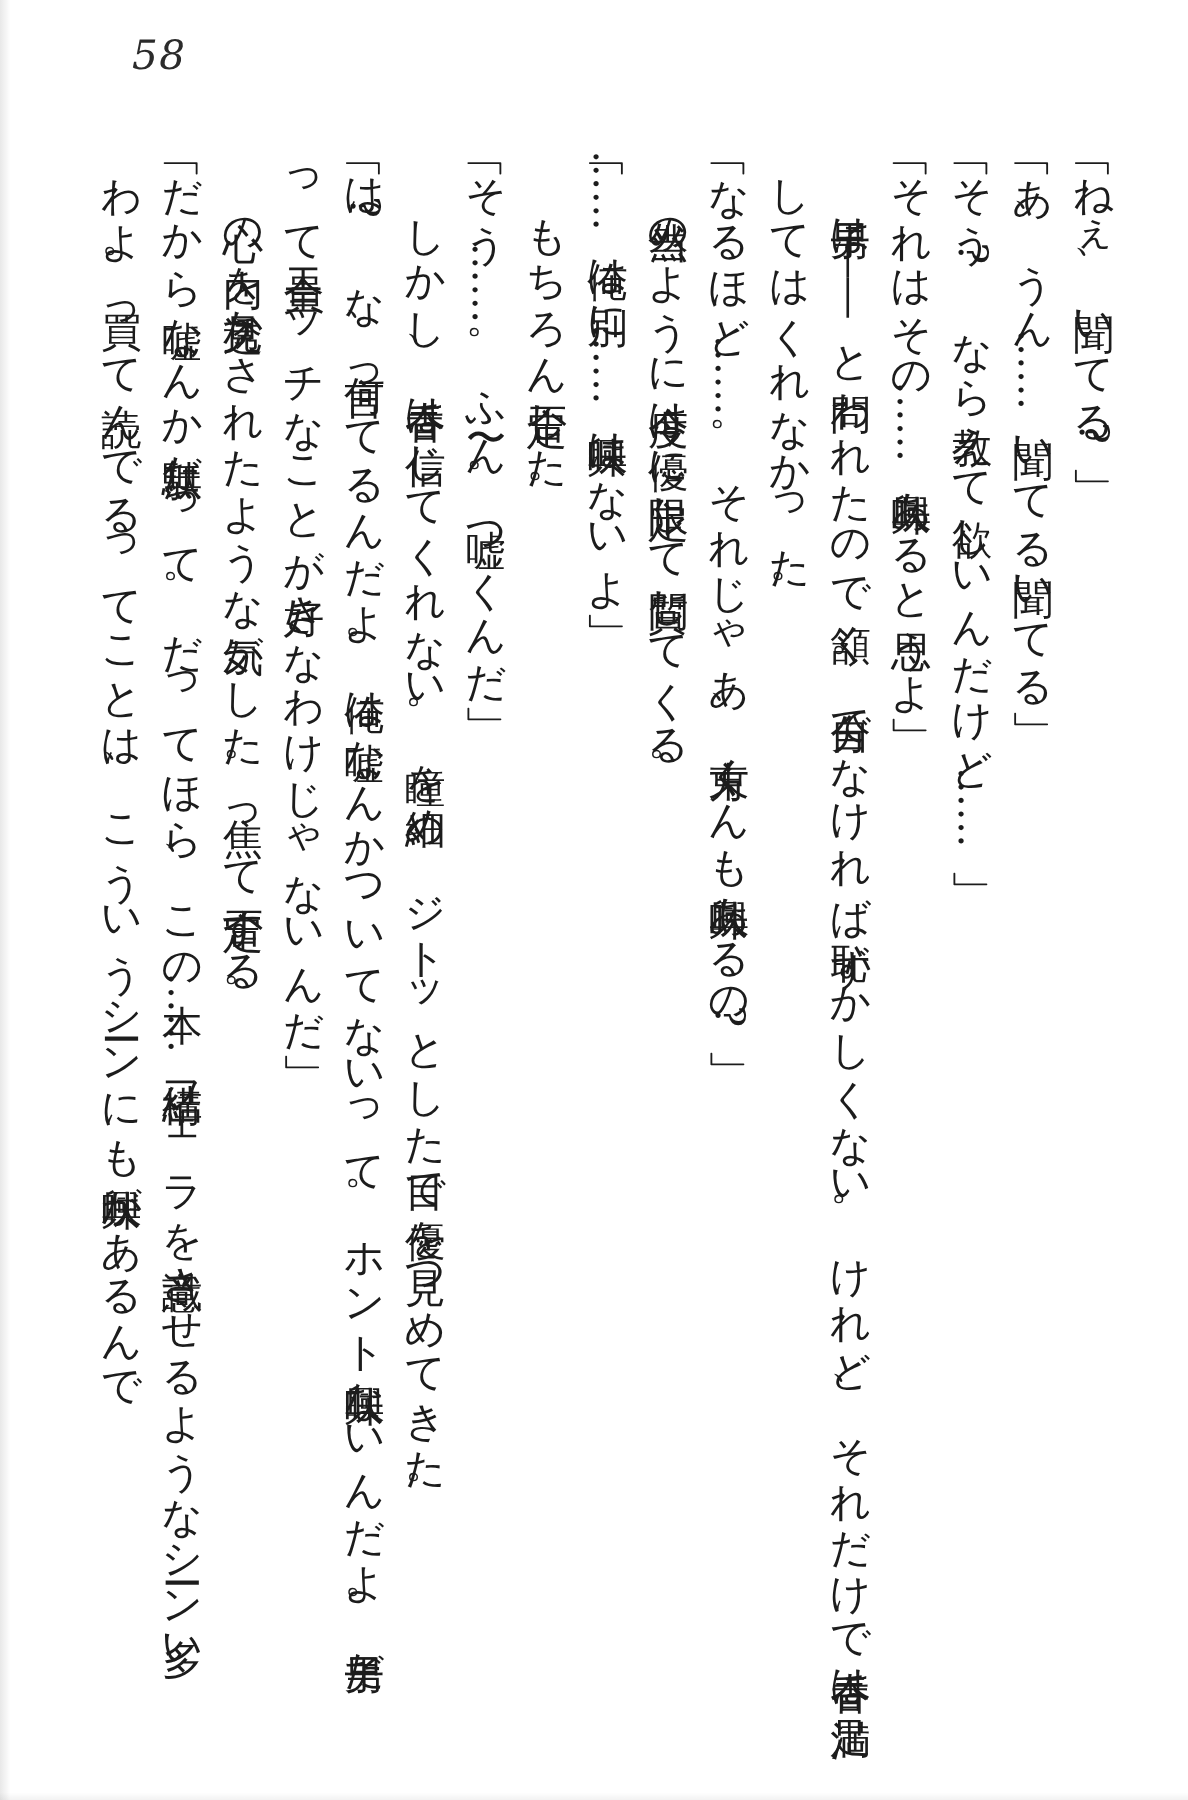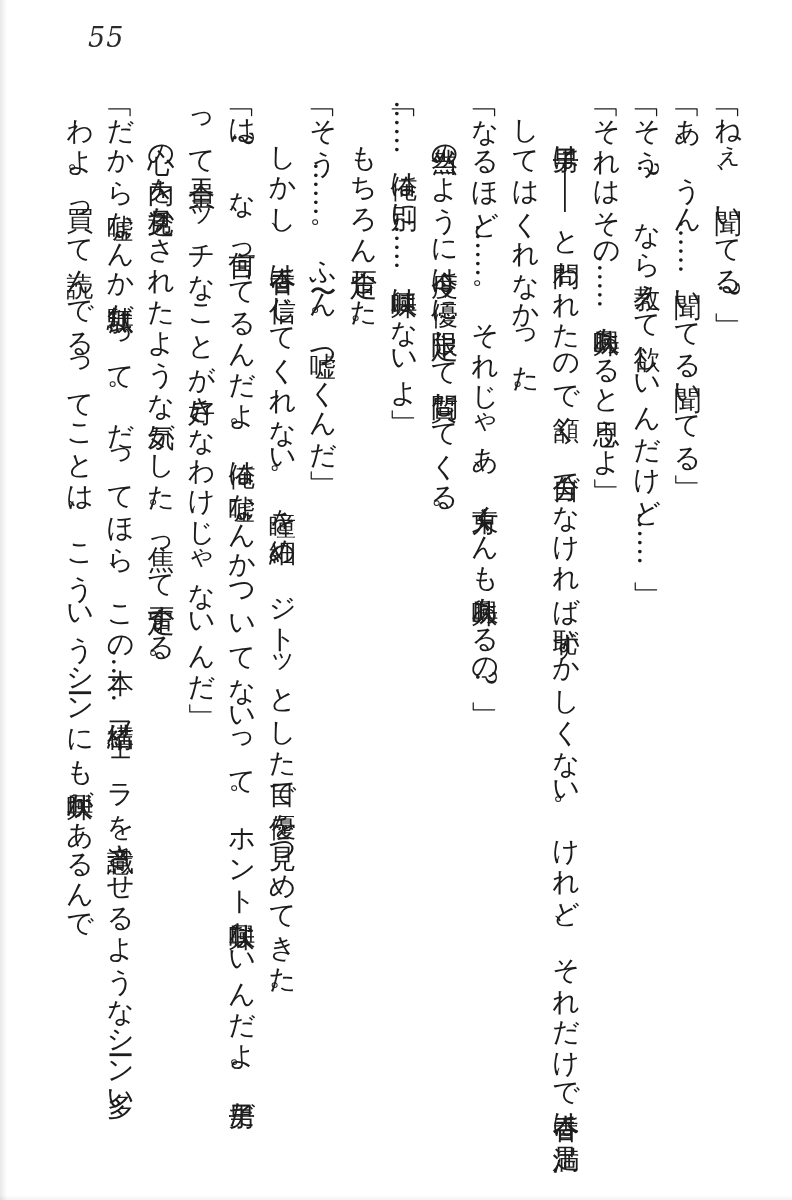--- a/index.html
+++ b/index.html
@@ -58,21 +58,21 @@
     width: 100%;
     height: 5px;
     background: linear-gradient(to top, rgba(0,0,0,0.05), rgba(0,0,0,0));
     pointer-events: none;
   }
 </style>
 </head>
 <body>
 
 <div class="page">
-  <div class="page-number">55</div>
+  <div class="page-number">58</div>
 
   <div class="text-block">
       <p class="dialogue">「ねぇ、聞いてる?」</p>
       <p class="dialogue">「あ、うん……聞いてる聞いてる」</p>
       <p class="dialogue">「そう?　なら教えて欲しいんだけど……」</p>
       <p class="dialogue">「それはその……興味あると思うよ」</p>
       <p class="narrative">　男子は――と問われたので頷く。自分でなければ恥ずかしくない。けれど、それだけで春香は満足してはくれなかった。</p>
       <p class="dialogue">「なるほど……。それじゃあ、東方くんも興味あるの?」</p>
       <p class="narrative">　当然のように今度は優に限定して質問してくる。</p>
       <p class="dialogue">「……俺は別に……興味はないよ」</p>

